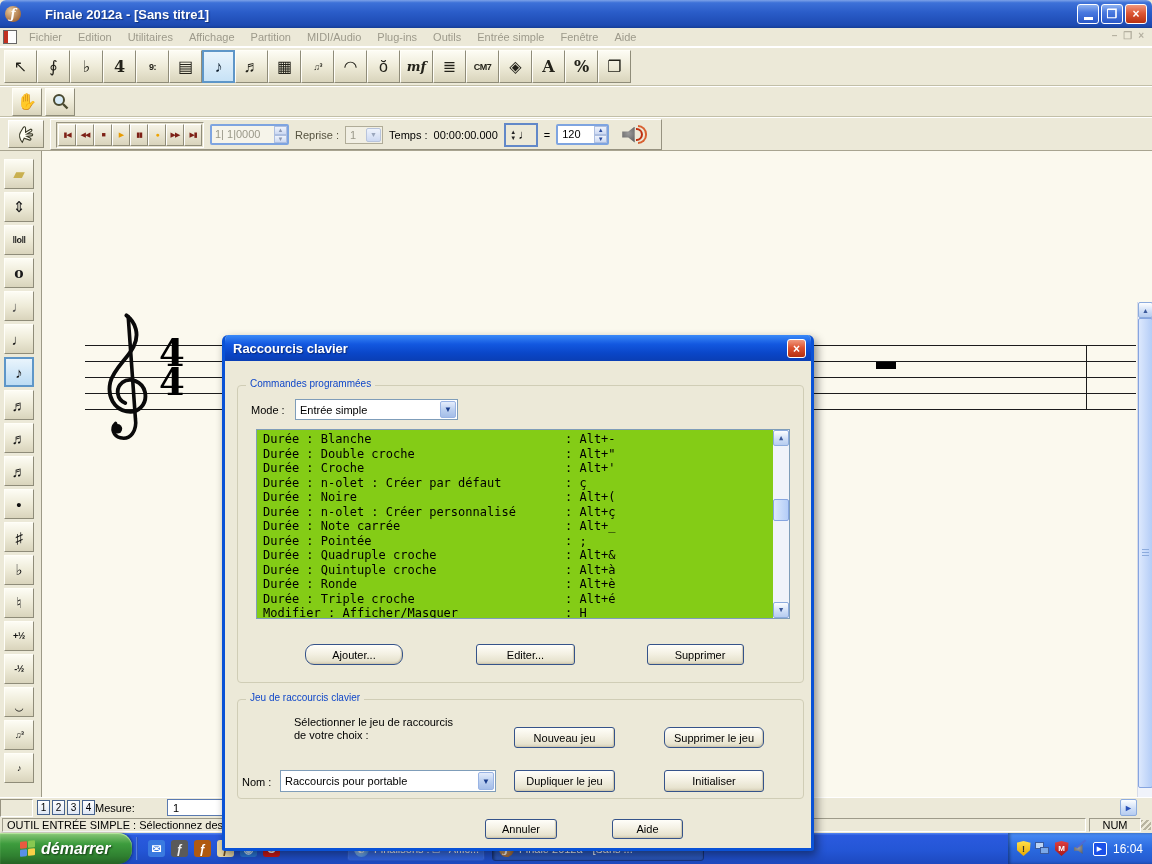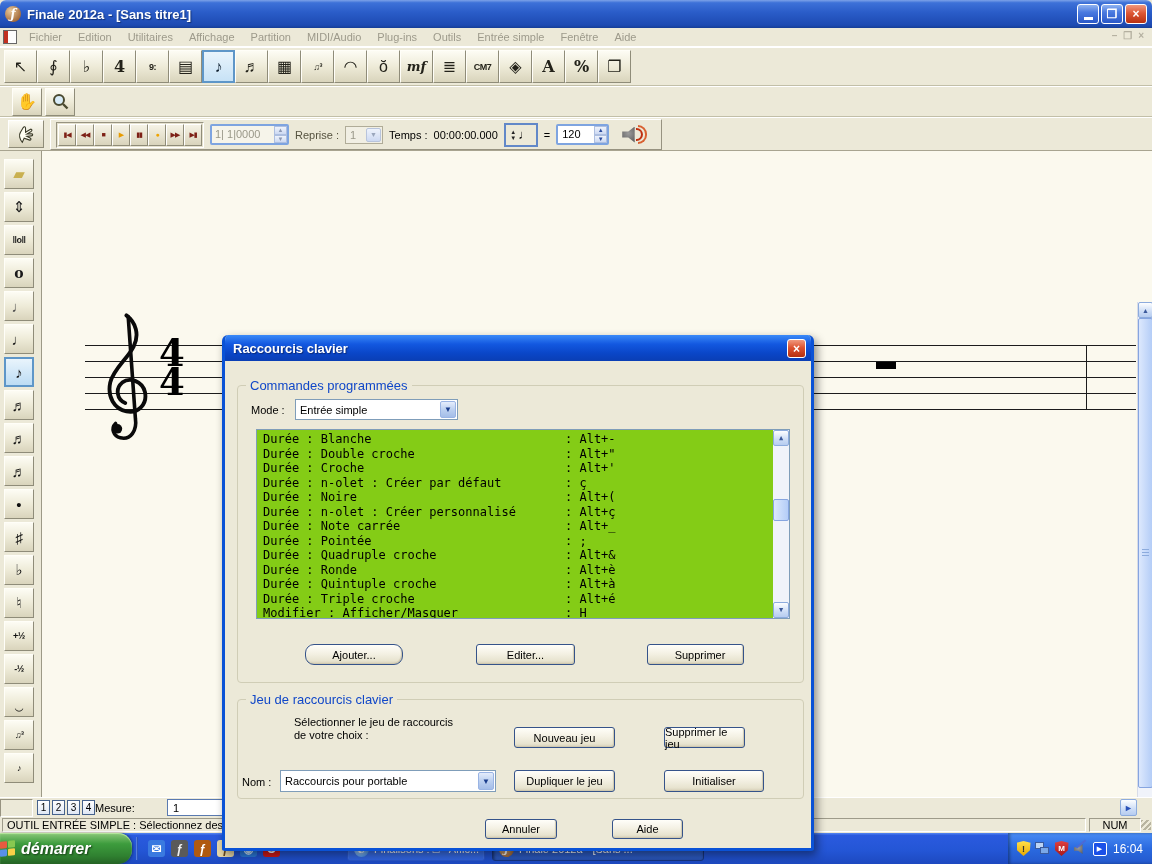--- a/index.html
+++ b/index.html
@@ -6,21 +6,21 @@
   *{box-sizing:border-box;}
   .screen{position:relative;width:1152px;height:864px;overflow:hidden;background:#ece9d8;
     font-family:"Liberation Sans",sans-serif;font-size:11px;color:#000;}
 
   
   .titlebar{position:absolute;left:0;top:0;width:1152px;height:28px;
     background:linear-gradient(180deg,#7da2e8 0%,#3d71d8 10%,#2a5cc8 45%,#1d4ab2 90%,#163e96 100%);
     border-radius:6px 6px 0 0;display:flex;align-items:center;padding:0 5px;}
   .app-icon{width:16px;height:16px;border-radius:50%;background:radial-gradient(circle at 35% 30%,#e8c89a,#8a4a1a);
     color:#fff;font-style:italic;font-weight:bold;font-size:12px;display:flex;align-items:center;justify-content:center;font-family:"DejaVu Serif",serif;}
-  .title-text{color:#fff;font-weight:bold;font-size:13px;margin-left:6px;text-shadow:1px 1px 1px #123276;}
+  .title-text{color:#fff;font-weight:bold;font-size:13px;margin-left:24px;text-shadow:1px 1px 1px #123276;}
   .winbtns{position:absolute;right:5px;top:4px;display:flex;gap:2px;}
   .wbtn{width:22px;height:20px;border-radius:3px;border:1px solid #fff;display:flex;align-items:center;justify-content:center;
     background:linear-gradient(180deg,#8fb2f0 0%,#4a7ae0 40%,#2a58c8 100%);color:#fff;font-weight:bold;font-size:12px;}
   .wbtn.close{background:linear-gradient(180deg,#f0987e 0%,#dd5736 45%,#b83010 100%);}
   .wbtn .dash{display:block;width:9px;height:3px;background:#fff;margin-top:9px;}
 
   
   .menubar{position:absolute;left:0;top:28px;width:1152px;height:19px;background:#ece9d8;
     display:flex;align-items:center;border-bottom:1px solid #fff;}
   .mdoc{width:14px;height:14px;margin:0 4px 0 3px;border:1px solid #666;
@@ -107,21 +107,21 @@
   .dialog{position:absolute;left:222px;top:184px;width:592px;height:516px;background:#ece9d8;
     border:3px solid #0a52d6;border-top:none;border-radius:6px 6px 3px 3px;overflow:hidden;
     box-shadow:3px 4px 10px rgba(0,0,0,.45);z-index:10;}
   .dlg-title{position:absolute;left:0;top:0;width:592px;height:26px;
     background:linear-gradient(180deg,#3a8af8 0%,#1358e0 35%,#0a46c8 70%,#0a3eb4 100%);
     display:flex;align-items:center;padding-left:8px;color:#fff;font-weight:bold;font-size:13px;text-shadow:1px 1px 1px #0a2a78;}
   .dlg-close{position:absolute;right:5px;top:4px;width:19px;height:19px;border-radius:3px;border:1px solid #fff;
     background:linear-gradient(180deg,#f0997e 0%,#dd5331 45%,#b52e0e 100%);color:#fff;font-weight:bold;font-size:12px;
     display:flex;align-items:center;justify-content:center;}
   .groupbox{position:absolute;border:1px solid #d0cdb6;border-radius:4px;}
-  .gb-label{position:absolute;top:-8px;left:8px;background:#ece9d8;padding:0 4px;color:#1047c8;font-size:13px;}
+  .gb-label{position:absolute;top:-8px;left:8px;background:#ece9d8;padding:0 4px;color:#1047c8;font-size:10px;}
   .g1{left:12px;top:50px;width:567px;height:298px;}
   .g2{left:12px;top:364px;width:567px;height:100px;}
   .mode-label{position:absolute;left:13px;top:18px;}
   .combo{position:absolute;background:#fff;border:1px solid #7f9db9;display:flex;align-items:center;
     padding-left:4px;font-size:11px;}
   .combo .arr{position:absolute;right:1px;top:1px;bottom:1px;width:16px;display:flex;align-items:center;justify-content:center;
     font-size:8px;color:#1a3c8c;background:linear-gradient(180deg,#e5edfc,#bcd0f0 50%,#a4bde8);border:1px solid #9ab4e4;border-radius:2px;}
   .mode-combo{left:57px;top:13px;width:163px;height:21px;}
   .nom-combo{left:42px;top:70px;width:216px;height:22px;}
   .listbox{position:absolute;left:18px;top:43px;width:534px;height:190px;background:#84cc16;border:1px solid #7f9db9;
@@ -135,21 +135,21 @@
     background:linear-gradient(90deg,#dce8fd,#b4cdf7);}
   .xpbtn{position:absolute;display:flex;align-items:center;justify-content:center;font-size:11px;color:#000;
     background:linear-gradient(180deg,#fffef9 0%,#f4f1e4 45%,#e8e4d0 82%,#d8d2bc 100%);
     border:1px solid #35538a;border-radius:3px;box-shadow:inset -1px -1px 1px #cfc8ae;}
   .xpbtn.default{box-shadow:inset 0 0 0 2px #a8c6ee, inset -1px -1px 1px #cfc8ae;outline:1px dotted #444;outline-offset:-4px;margin-top:38px;}
   .b-ajouter{left:67px;top:258px;width:98px;height:21px;border-radius:9px;}
   .b-editer{left:238px;top:258px;width:99px;height:21px;}
   .b-supprimer{left:409px;top:258px;width:97px;height:21px;padding-left:9px;}
   .sel-text{position:absolute;left:56px;top:16px;line-height:13px;}
   .b-nouveau{left:276px;top:27px;width:101px;height:21px;}
-  .b-suppjeu{left:426px;top:27px;width:81px;height:21px;}
+  .b-suppjeu{left:426px;top:27px;width:100px;height:21px;border-radius:6px;}
   .nom-label{position:absolute;left:4px;top:76px;}
   .b-dupliquer{left:276px;top:70px;width:101px;height:22px;}
   .b-init{left:426px;top:70px;width:100px;height:22px;}
   .b-ok{left:133px;top:484px;width:72px;height:20px;}
   .b-annuler{left:260px;top:484px;width:72px;height:20px;}
   .b-aide{left:387px;top:484px;width:71px;height:20px;}
 
   
   .measurebar{position:absolute;left:0;top:797px;width:1152px;height:20px;background:#ece9d8;border-top:1px solid #fff;}
   .mb-left{position:absolute;left:0;top:1px;width:33px;height:18px;border:1px solid;border-color:#979381 #fff #fff #979381;}
@@ -174,21 +174,21 @@
   .sp-main{left:2px;width:1084px;}
   .sp-num{left:1089px;width:52px;justify-content:center;}
   .grip{position:absolute;right:1px;top:3px;width:10px;height:10px;
     background:repeating-linear-gradient(135deg,#b8b4a0 0 2px,transparent 2px 4px);}
 
   
   .taskbar{position:absolute;left:0;top:833px;width:1152px;height:31px;
     background:linear-gradient(180deg,#5687f2 0%,#2a5ade 8%,#2456d6 55%,#1d49c0 100%);}
   .startbtn{position:absolute;left:0;top:0;width:132px;height:31px;border-radius:0 14px 14px 0;
     background:linear-gradient(180deg,#8cc87a 0%,#3d9c3d 35%,#2f8030 75%,#256325 100%);
-    display:flex;align-items:center;padding-left:0;gap:6px;box-shadow:inset 0 1px 1px #b8e8a0, 1px 0 3px rgba(0,0,0,.4);}
+    display:flex;align-items:center;padding-left:20px;gap:6px;box-shadow:inset 0 1px 1px #b8e8a0, 1px 0 3px rgba(0,0,0,.4);}
   .flag{display:grid;grid-template-columns:7px 7px;grid-template-rows:7px 7px;gap:1px;transform:skewY(-6deg);}
   .flag span{border-radius:1px;}
   .fl-r{background:#e85a40;}.fl-g{background:#88c850;}.fl-b{background:#5890e8;}.fl-y{background:#f8d048;}
   .start-label{color:#fff;font-weight:bold;font-style:italic;font-size:16px;text-shadow:1px 1px 2px #153a15;}
   .ql{position:absolute;left:140px;top:0;height:31px;display:flex;align-items:center;gap:6px;padding-left:8px;}
   .ql-sep{position:absolute;left:136px;top:4px;bottom:4px;width:2px;
     background:linear-gradient(90deg,#6a94f0,#1a40a8);}
   .qlicon{width:17px;height:17px;border-radius:3px;display:flex;align-items:center;justify-content:center;
     font-size:12px;font-weight:bold;}
   .taskbtn{position:absolute;top:4px;height:24px;border-radius:3px;display:flex;align-items:center;gap:5px;
@@ -476,22 +476,22 @@
           <div class="lrows">
               <div class="lrow"><span class="cmd">Durée : Blanche</span><span class="key">: Alt+-</span></div>
               <div class="lrow"><span class="cmd">Durée : Double croche</span><span class="key">: Alt+"</span></div>
               <div class="lrow"><span class="cmd">Durée : Croche</span><span class="key">: Alt+'</span></div>
               <div class="lrow"><span class="cmd">Durée : n-olet : Créer par défaut</span><span class="key">: ç</span></div>
               <div class="lrow"><span class="cmd">Durée : Noire</span><span class="key">: Alt+(</span></div>
               <div class="lrow"><span class="cmd">Durée : n-olet : Créer personnalisé</span><span class="key">: Alt+ç</span></div>
               <div class="lrow"><span class="cmd">Durée : Note carrée</span><span class="key">: Alt+_</span></div>
               <div class="lrow"><span class="cmd">Durée : Pointée</span><span class="key">: ;</span></div>
               <div class="lrow"><span class="cmd">Durée : Quadruple croche</span><span class="key">: Alt+&amp;</span></div>
+              <div class="lrow"><span class="cmd">Durée : Quintuple croche</span><span class="key">: Alt+à</span></div>
               <div class="lrow"><span class="cmd">Durée : Ronde</span><span class="key">: Alt+è</span></div>
-              <div class="lrow"><span class="cmd">Durée : Quintuple croche</span><span class="key">: Alt+à</span></div>
               <div class="lrow"><span class="cmd">Durée : Triple croche</span><span class="key">: Alt+é</span></div>
               <div class="lrow"><span class="cmd">Modifier : Afficher/Masquer</span><span class="key">: H</span></div>
             </div>
           <div class="lsb">
             <span class="sbtn" style="top:0">▲</span>
             <span class="lthumb"></span>
             <span class="sbtn" style="bottom:0">▼</span>
           </div>
         </div>
         <span class="xpbtn b-ajouter">Ajouter...</span>

